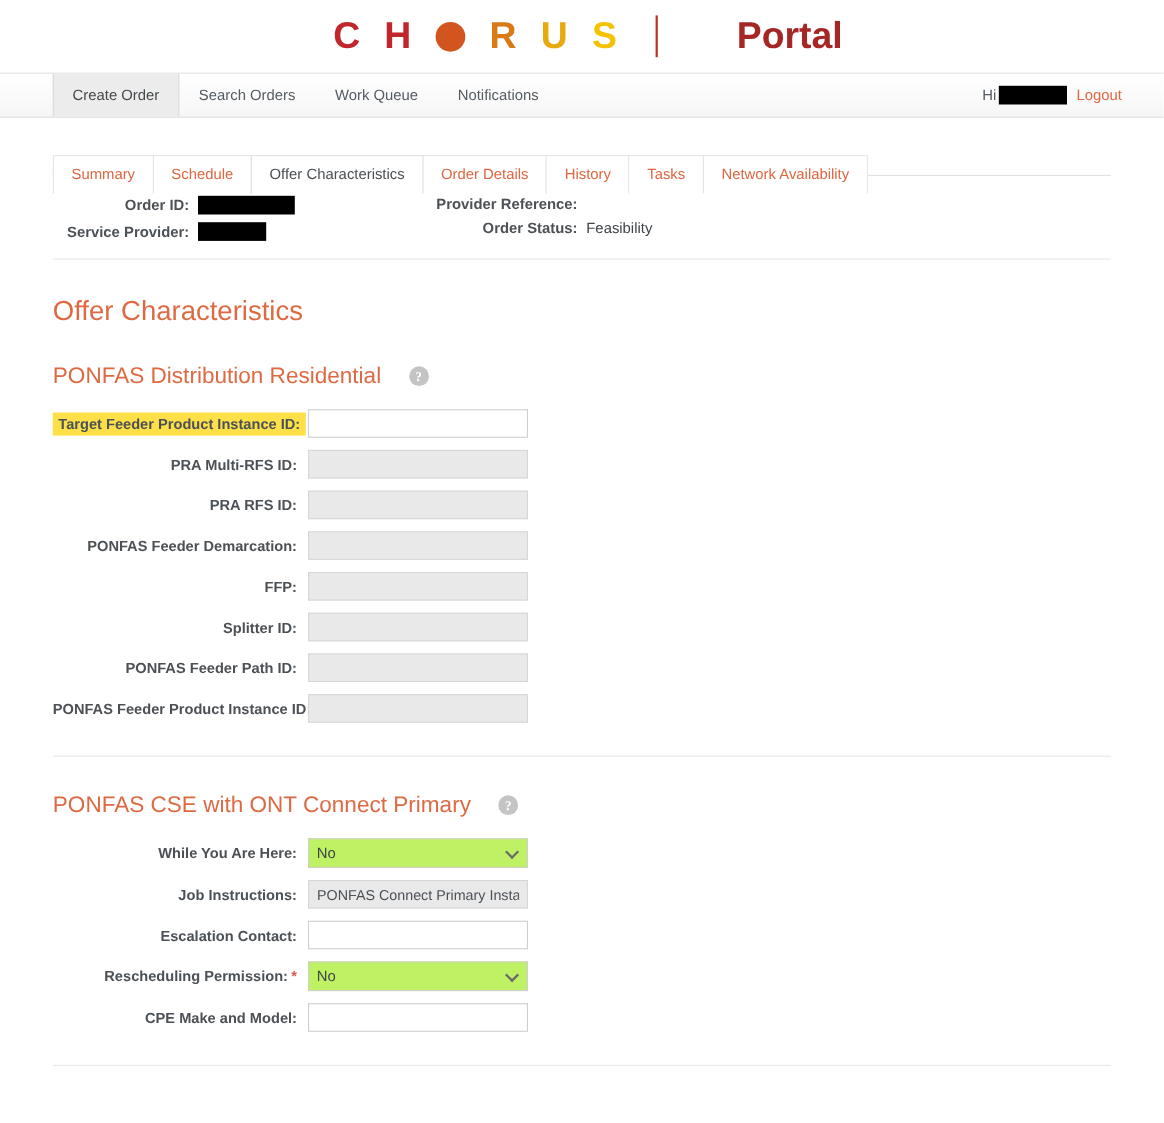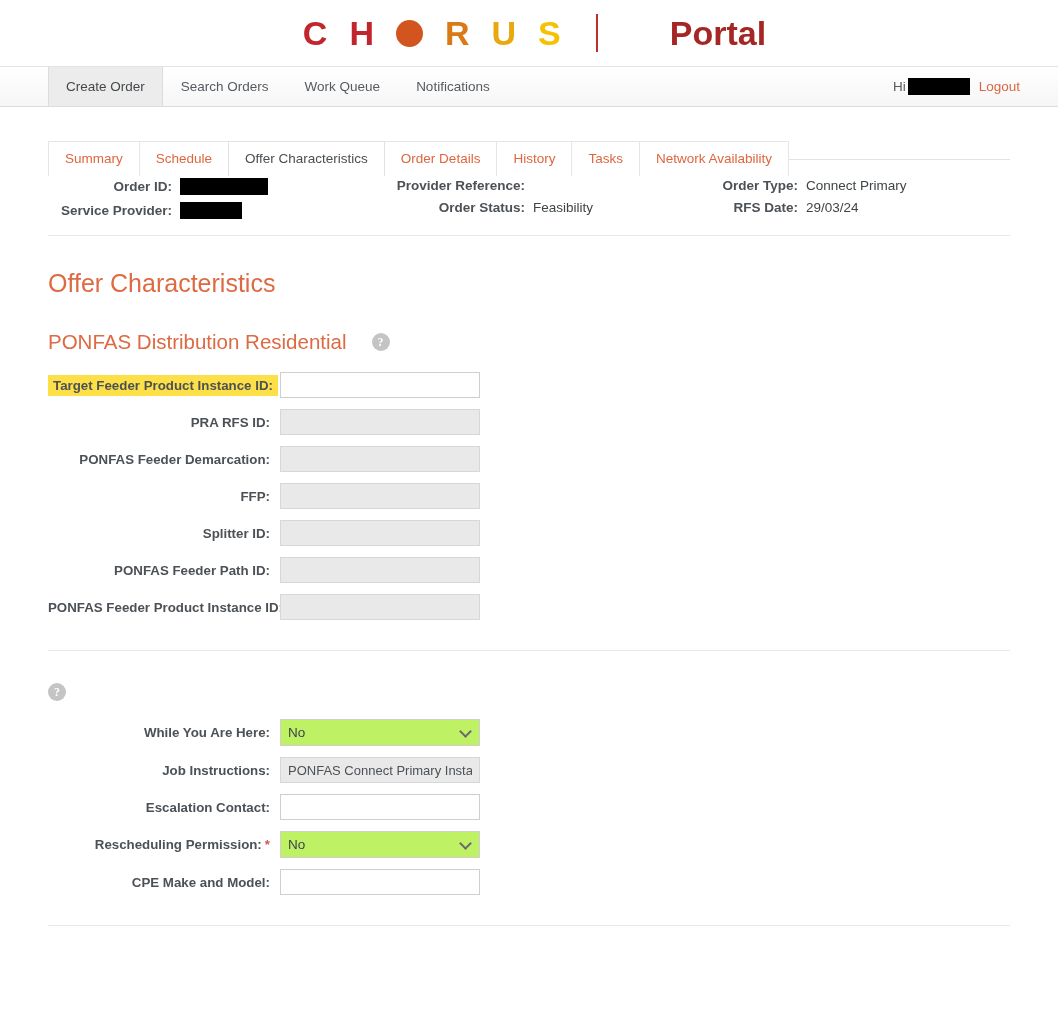--- a/index.html
+++ b/index.html
@@ -356,45 +356,39 @@
       <div class="ob-col c2" id="ob-col2">
           <div class="ob-row">
             <div class="ob-label">Provider Reference:</div>
             <div class="ob-value"></div>
           </div>
           <div class="ob-row">
             <div class="ob-label">Order Status:</div>
             <div class="ob-value">Feasibility</div>
           </div>
         </div>
-      <div class="ob-col c3" id="ob-col3">
-          <div class="ob-row">
-            <div class="ob-label">Order Type:</div>
-            <div class="ob-value">Connect Primary</div>
-          </div>
-          <div class="ob-row">
-            <div class="ob-label">RFS Date:</div>
-            <div class="ob-value">29/03/24</div>
-          </div>
-        </div>
     </div>
 
     <h1 class="page-title">Offer Characteristics</h1>
 
     <div id="sections-root">
         <h2 class="section-title">
           <span>PONFAS Distribution Residential</span>
           <span class="help-icon">?</span>
         </h2>
         <div class="form">
           <div class="frow">
             <div class="flabel"><span class="hl">Target Feeder Product Instance ID:</span></div>
             <input type="text" class="finput" value="" style="">
           </div>
           <div class="frow">
+            <div class="flabel"><span>PRA Multi-RFS ID:</span></div>
+            <input type="text" class="finput disabled" readonly="" value="" style="">
+          </div>
+          <div class="frow">
             <div class="flabel"><span>PRA RFS ID:</span></div>
             <input type="text" class="finput disabled" readonly="" value="" style="">
           </div>
           <div class="frow">
             <div class="flabel"><span>PONFAS Feeder Demarcation:</span></div>
             <input type="text" class="finput disabled" readonly="" value="" style="">
           </div>
           <div class="frow">
             <div class="flabel"><span>FFP:</span></div>
             <input type="text" class="finput disabled" readonly="" value="" style="">
@@ -407,20 +401,21 @@
             <div class="flabel"><span>PONFAS Feeder Path ID:</span></div>
             <input type="text" class="finput disabled" readonly="" value="" style="">
           </div>
           <div class="frow">
             <div class="flabel"><span>PONFAS Feeder Product Instance ID:</span></div>
             <input type="text" class="finput disabled" readonly="" value="" style="">
           </div>
         </div>
         <hr class="divider">
         <h2 class="section-title">
+          <span>PONFAS CSE with ONT Connect Primary</span>
           <span class="help-icon">?</span>
         </h2>
         <div class="form">
           <div class="frow">
             <div class="flabel"><span>While You Are Here:</span></div>
             <div class="fselect">
               <span>No</span>
               <span class="chev"></span>
             </div>
           </div>

